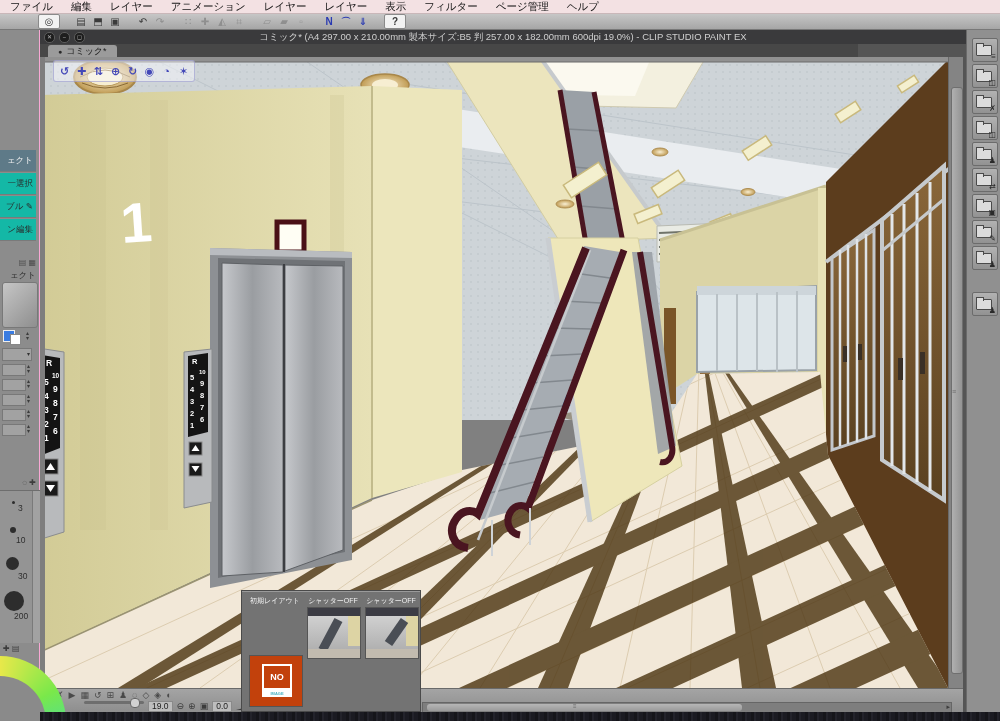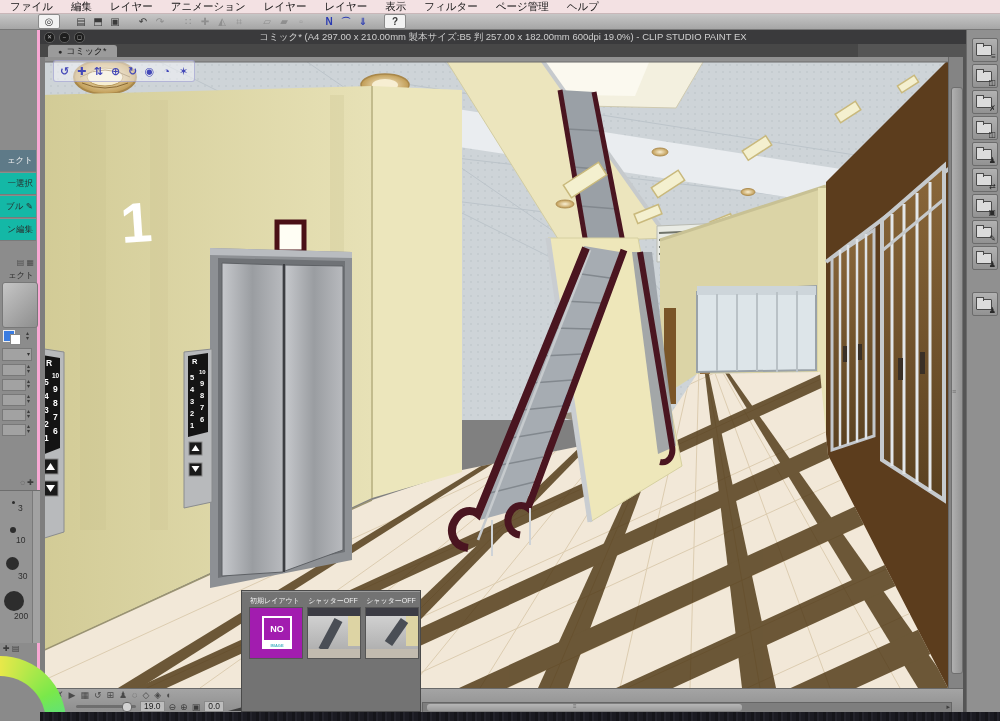--- a/index.html
+++ b/index.html
@@ -39,32 +39,32 @@
   
   #vscroll{left:908px;top:0;width:14px;height:631px;background:#848484;border-left:1px solid #6a6a6a;}
   #vscroll .handle{position:absolute;left:2px;top:30px;width:10px;height:585px;background:linear-gradient(90deg,#b0b0b0,#949494);
                    border:1px solid #6f6f6f;border-radius:3px;}
   #vscroll .grip{position:absolute;left:3px;top:330px;width:8px;height:10px;color:#6a6a6a;font-size:7px;line-height:10px;}
   
   #canvas-bottom{left:40px;top:688px;width:923px;height:24px;background:linear-gradient(#a4a4a4,#8e8e8e);
                  border-top:1px solid #6a6a6a;box-sizing:border-box;}
   #nav-row{position:absolute;left:4px;top:1px;height:11px;display:flex;gap:5px;align-items:center;}
   #nav-row span{font-size:9px;color:#4a4a4a;line-height:11px;}
-  #zoom-row{position:absolute;left:0;top:12px;height:11px;display:flex;gap:4px;align-items:center;padding-left:36px;}
+  #zoom-row{position:absolute;left:8px;top:12px;height:11px;display:flex;gap:4px;padding-left:36px;}
   .slider-track{width:60px;height:3px;background:#6e6e6e;border-radius:2px;position:relative;}
   .slider-knob{position:absolute;top:-3px;width:8px;height:8px;border-radius:4px;background:#d2d2d2;border:1px solid #666;}
   .bval{font-size:8.5px;color:#1c1c1c;background:#bdbdbd;border:1px solid #8a8a8a;padding:0 3px;line-height:9px;}
   .bico{font-size:9px;color:#3c3c3c;line-height:10px;}
   .wedge{width:0;height:0;border-left:34px solid transparent;border-bottom:9px solid #3c3c3c;}
   #hscroll{position:absolute;left:382px;top:13px;width:528px;height:10px;background:#7e7e7e;border:1px solid #666;}
   #hscroll .handle{position:absolute;left:4px;top:1px;width:315px;height:7px;background:linear-gradient(#b6b6b6,#9a9a9a);border-radius:3px;}
   #hscroll .grip{position:absolute;left:150px;top:0px;font-size:6px;color:#6a6a6a;}
   #hscroll .arr{position:absolute;right:1px;top:0px;font-size:7px;color:#3c3c3c;}
   
-  #leftcol{left:0;top:30px;width:40px;height:691px;background:#8c8c8c;border-right:3px solid #f9a8d4;box-sizing:border-box;}
+  #leftcol{left:0;top:30px;width:40px;height:691px;background:#8c8c8c;border-right:1px solid #f9a8d4;box-sizing:border-box;}
   .ltab{position:absolute;left:0;width:36px;height:22px;background:#14b8a6;border-bottom:1px solid #7a7a7a;
         font-size:8.5px;color:#2a2a2a;display:flex;align-items:center;justify-content:flex-end;padding-right:3px;box-sizing:border-box;}
   .ltab.active{background:#5e7a88;color:#f0f0f0;}
   .lwidget{position:absolute;background:#a2a2a2;border:1px solid #787878;}
   .stepper{position:absolute;font-size:6px;color:#3c3c3c;line-height:5px;text-align:center;}
   .bdot{position:absolute;border-radius:50%;background:#2d2d2d;}
   .bsz{position:absolute;font-size:8.5px;color:#2e2e2e;}
   #colorwheel{position:absolute;left:-66px;top:626px;width:132px;height:132px;border-radius:50%;
       background:conic-gradient(#e8e84a,#7ae84a,#3ad8b8,#3a9ae8,#6a4ae8,#e84aa8,#e8e84a);}
   #colorwheel-inner{position:absolute;left:-46px;top:646px;width:92px;height:92px;border-radius:50%;background:#8a8a8a;}
@@ -73,21 +73,21 @@
   .rbtn{position:absolute;left:5px;width:24px;height:22px;background:linear-gradient(#b2b2b2,#929292);
         border:1px solid #6c6c6c;border-radius:2px;}
   .folder{position:absolute;left:3px;top:6px;width:14px;height:9px;background:#dcdcdc;border:1px solid #4a4a4a;border-radius:1px;}
   .folder:before{content:"";position:absolute;left:-1px;top:-3px;width:6px;height:3px;background:#dcdcdc;border:1px solid #4a4a4a;border-bottom:none;}
   .rsub{position:absolute;right:1px;bottom:0px;font-size:8px;color:#2a2a2a;line-height:9px;}
   
   #layoutpanel{left:241px;top:590px;width:180px;height:122px;background:#737373;border:1px solid #4a4a4a;
                box-shadow:inset 0 1px 0 #9a9a9a;box-sizing:border-box;}
   .lay-label{position:absolute;top:5px;width:56px;text-align:center;font-size:7px;color:#f2f2f2;white-space:nowrap;overflow:hidden;}
   .lay-cell{position:absolute;top:16px;width:52px;height:50px;border:1px solid #555;background:#9a9a9a;overflow:hidden;}
-  .noimg{background:#a21caf;}
+  .noimg{background:#c2410c;margin-top:48px;}
   .noimg .nb{position:absolute;left:12px;top:8px;width:26px;height:22px;border:2px solid #fff;
              font-size:9px;font-weight:bold;color:#fff;text-align:center;line-height:22px;}
   .noimg .ns{position:absolute;left:12px;top:34px;width:30px;height:7px;background:#fff;font-size:4px;color:#49b2c4;
              text-align:center;line-height:7px;font-weight:bold;}
   .prev{background:linear-gradient(#d8d8d8,#a8a8a8);}
   .prev .ceil{position:absolute;left:0;top:0;width:100%;height:8px;background:#3c3c44;}
   .prev .wallr{position:absolute;right:0;top:8px;width:12px;height:30px;background:#ddd4a4;}
   .prev .esc{position:absolute;left:18px;top:10px;width:9px;height:34px;background:#4a4e55;transform:rotate(28deg);}
   .prev .floor{position:absolute;left:0;bottom:0;width:100%;height:9px;background:#c2bbaf;}
   .prev.v2 .esc{left:26px;transform:rotate(35deg);height:28px;}

